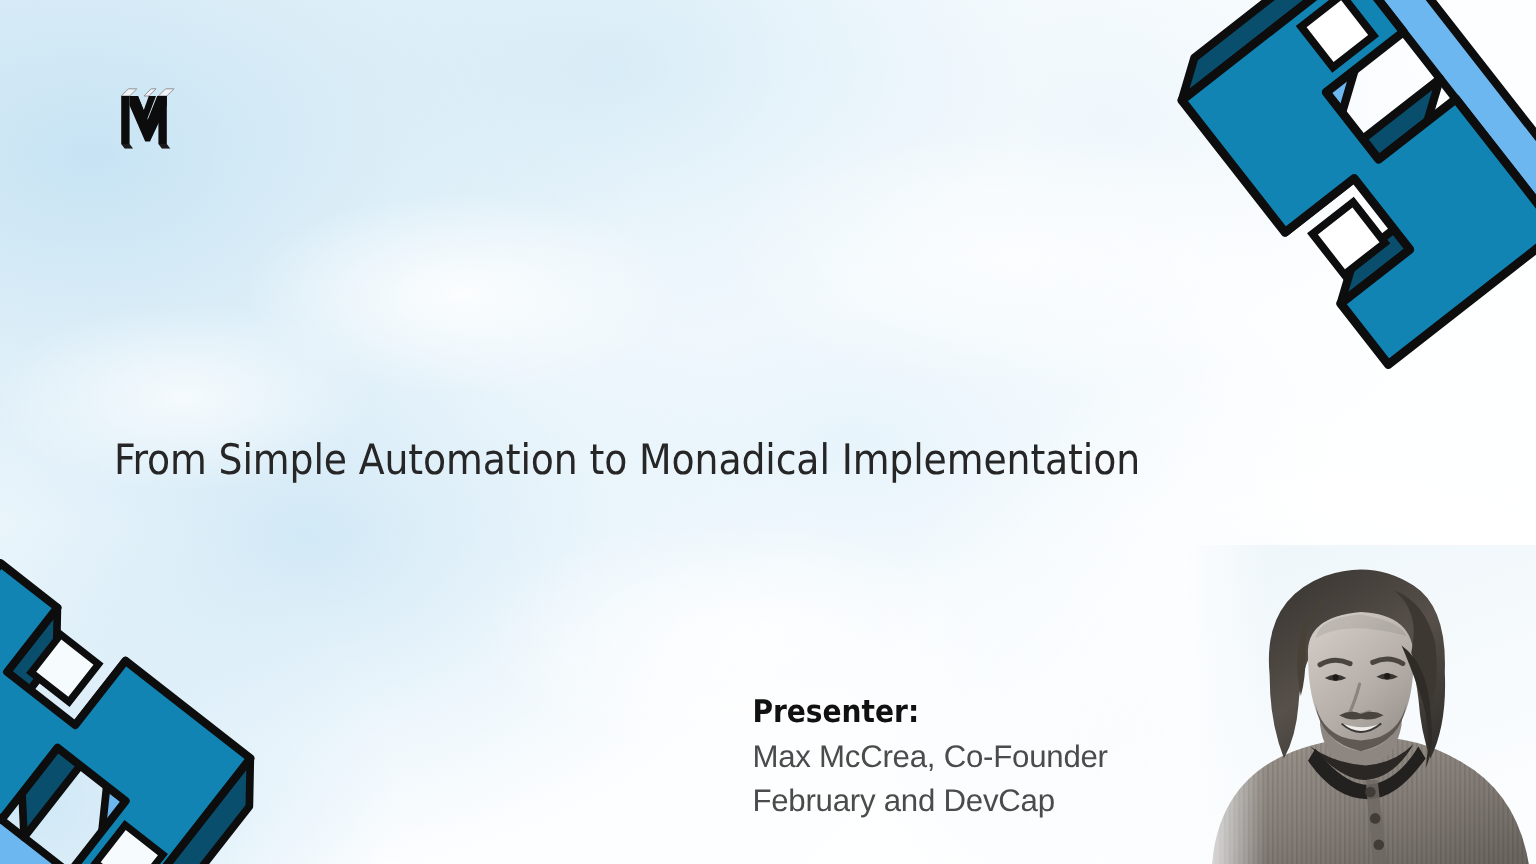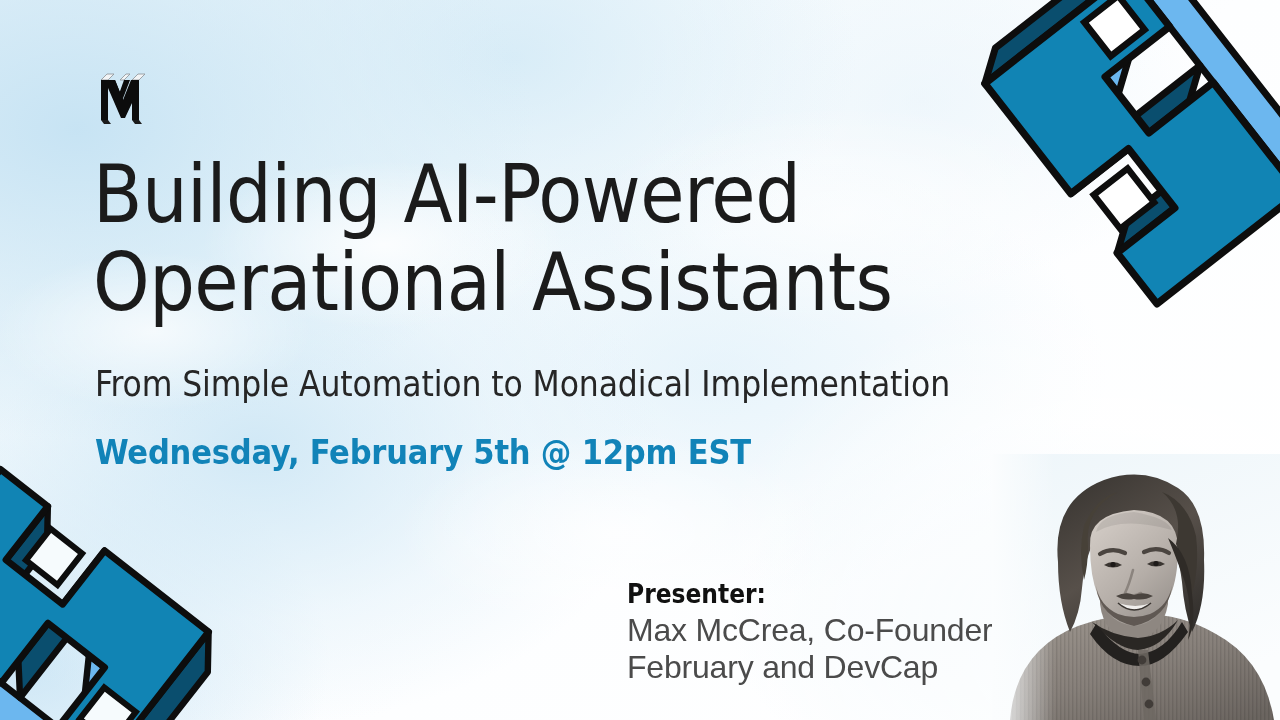--- a/index.html
+++ b/index.html
@@ -125,21 +125,21 @@
     font-weight: 700;
     font-size: 26px;
     line-height: 36px;
     color: #111111;
     white-space: nowrap;
   }
   .presenter-line {
     display: block;
     font-family: "Liberation Sans", sans-serif;
     font-weight: 400;
-    font-size: 32px;
+    font-size: 26px;
     line-height: 37px;
     letter-spacing: -0.2px;
     color: #4b4b4b;
     white-space: nowrap;
   }
 
   
   .portrait {
     position: absolute;
     right: 0;
@@ -209,28 +209,23 @@
       <path d="M13 10 L20 10 L29 32 L25 41 Z" fill="#0c0c0c"></path>
       <path d="M29 10 L35 10 L27 31 L24 24 Z" fill="#0c0c0c"></path>
       <path d="M37 10 L44 10 L44 50 L37 50 Z" fill="#0c0c0c"></path>
       <path d="M13 10 L20 10 L28 30 L36 10 L44 10 L44 18 L30 48 L26 48 L13 18 Z" fill="#0c0c0c"></path>
 
       <path d="M6 50 L13 50 L16 54 L9 54 Z" fill="#1c1c1c"></path>
       <path d="M37 50 L44 50 L47 54 L40 54 Z" fill="#1c1c1c"></path>
     </svg>
   </div>
 
-  <h1 class="headline">
-    <span class="line">Building AI-Powered</span>
-    <span class="line">Operational Assistants</span>
-  </h1>
 
   <div class="subtitle">From Simple Automation to Monadical Implementation</div>
 
-  <div class="datetime">Wednesday, February 5th @ 12pm EST</div>
 
   <div class="presenter">
     <span class="presenter-label">Presenter:</span>
     <span class="presenter-line">Max McCrea, Co-Founder</span>
     <span class="presenter-line">February and DevCap</span>
   </div>
 
   <div class="portrait">
     <svg viewBox="0 0 288 266" width="288" height="266" aria-hidden="true">
       <defs>

